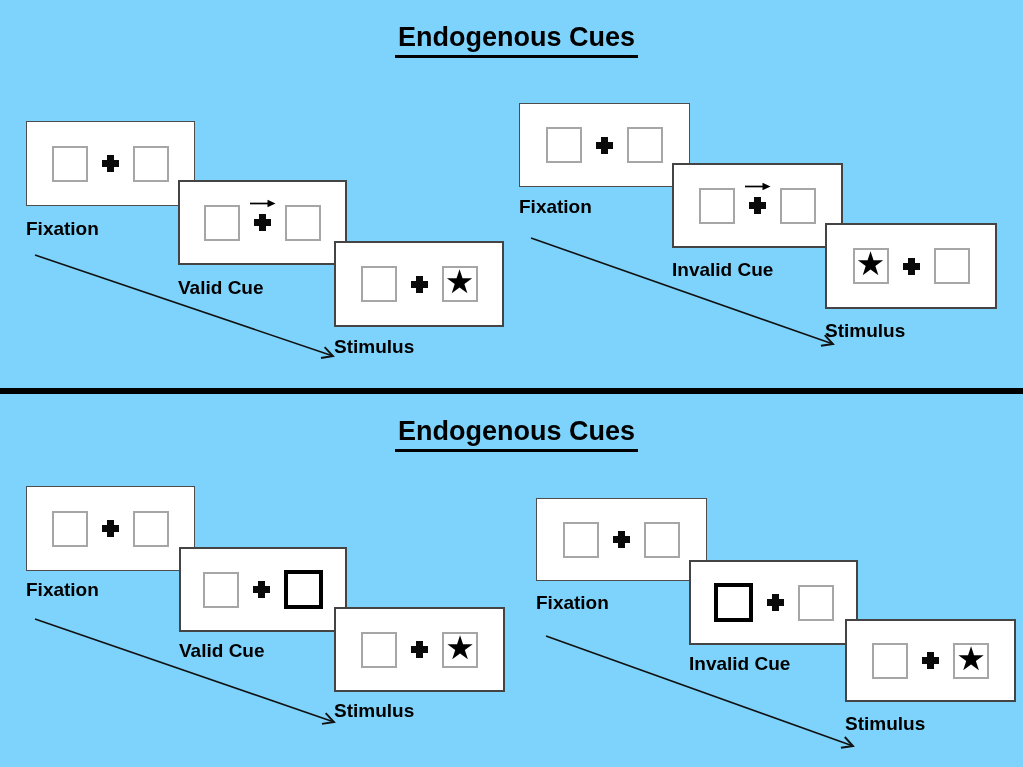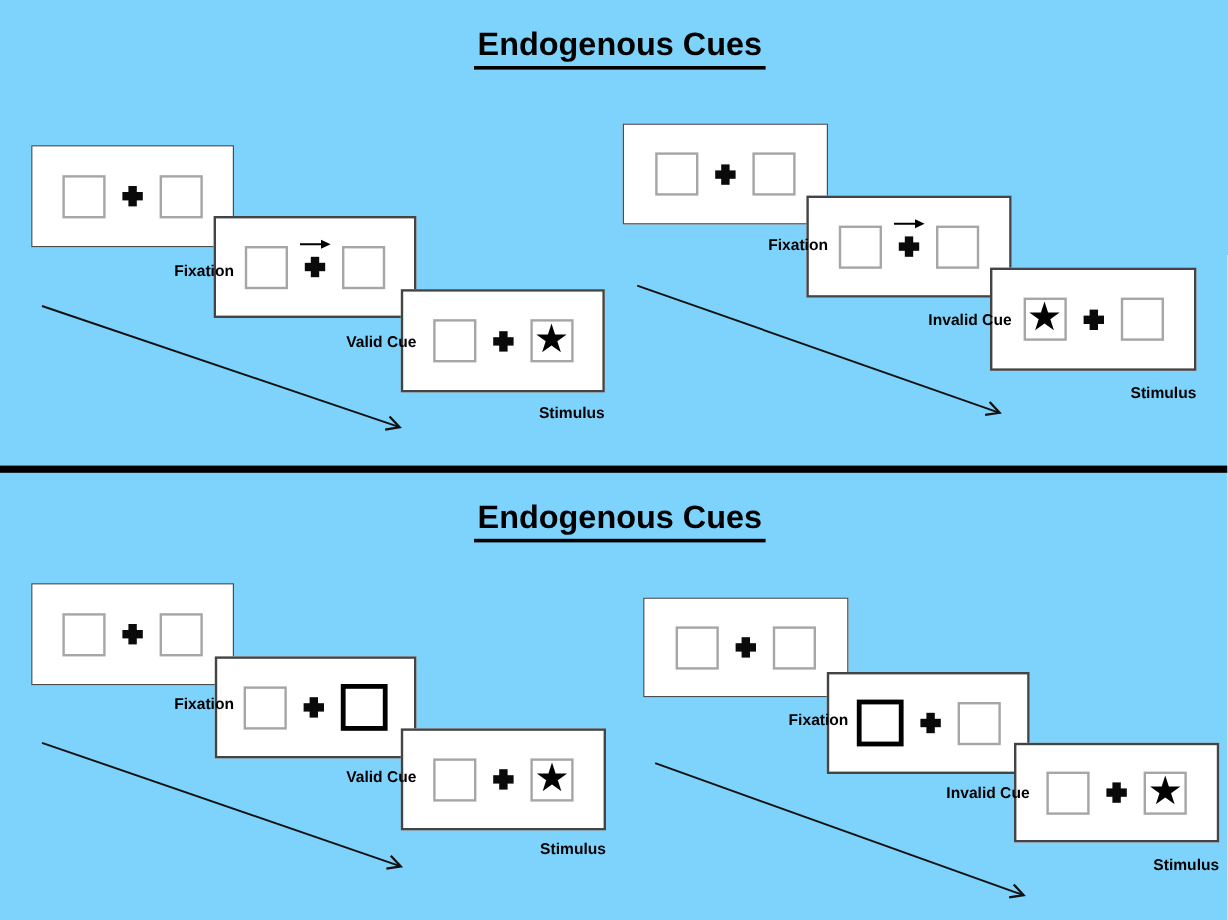--- a/index.html
+++ b/index.html
@@ -29,21 +29,21 @@
   .box.thick{width:39px;height:39px;border:4px solid #000;}
   .star{
     font-family:"DejaVu Sans", sans-serif;font-size:33px;line-height:30px;
     color:#000;transform:translateY(-2px);
   }
   .plus{position:relative;width:17px;height:17px;flex:0 0 auto;}
   .plus::before{content:"";position:absolute;left:0;right:0;top:5px;height:7px;background:#0a0a0a;}
   .plus::after{content:"";position:absolute;top:0;bottom:0;left:5px;width:7px;background:#0a0a0a;}
   .cue-arrow{position:absolute;left:-5px;top:-16px;line-height:0;}
   .step-label{
-    position:absolute;text-align:right;font-size:13px;font-weight:700;color:#000;
+    position:absolute;text-align:left;font-size:19px;font-weight:700;color:#000;
     white-space:nowrap;
   }
   .timeline{position:absolute;overflow:visible;}
   .defs-svg{position:absolute;width:0;height:0;}
 </style>
 </head>
 <body>
 
 <div class="stage">
 

